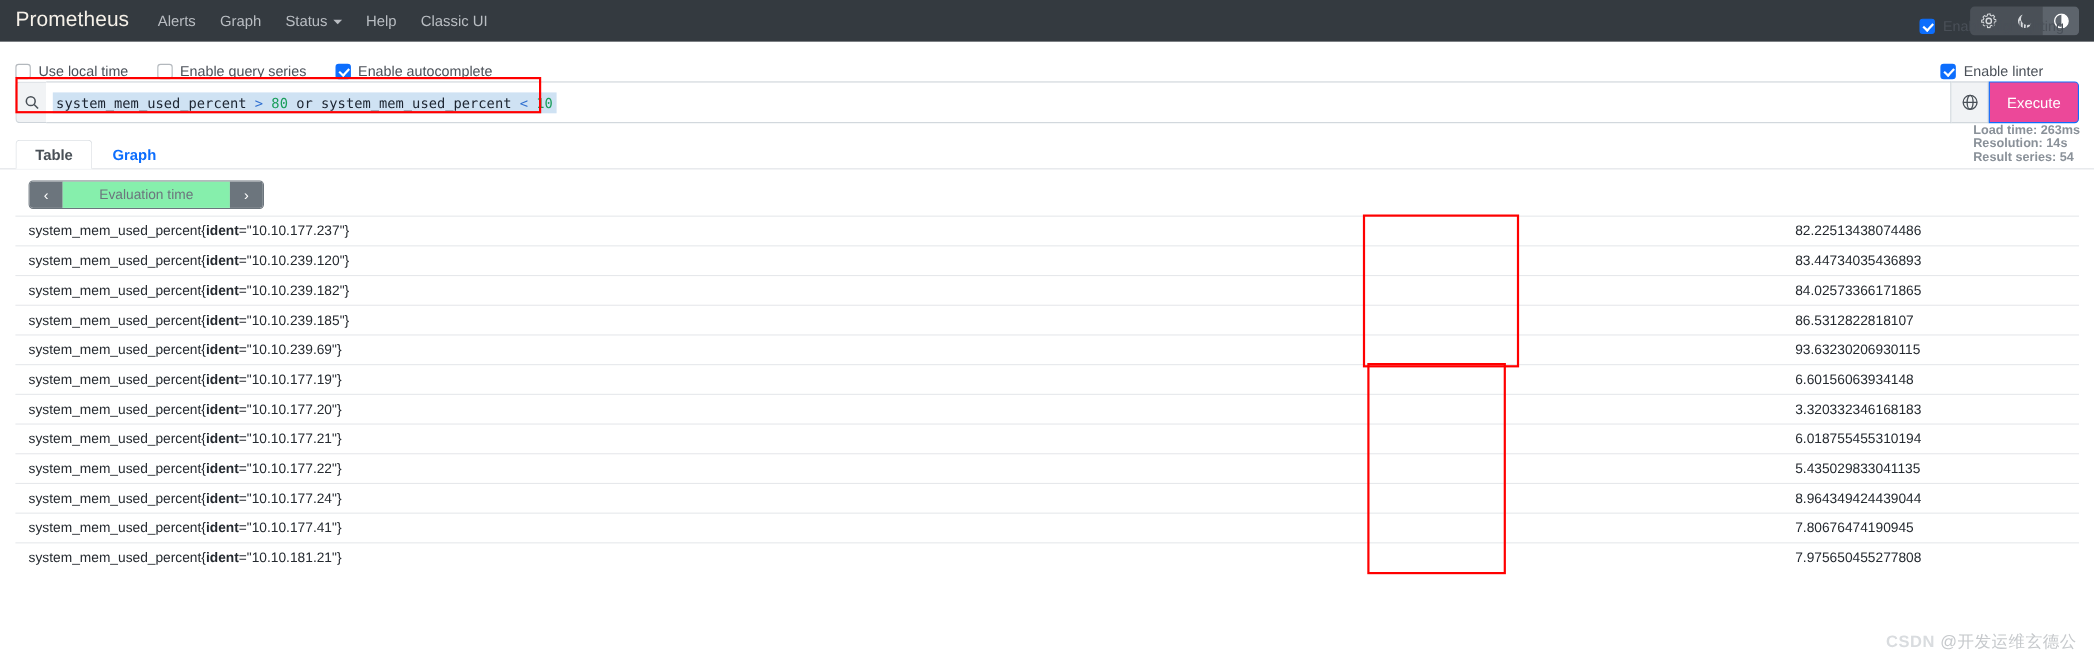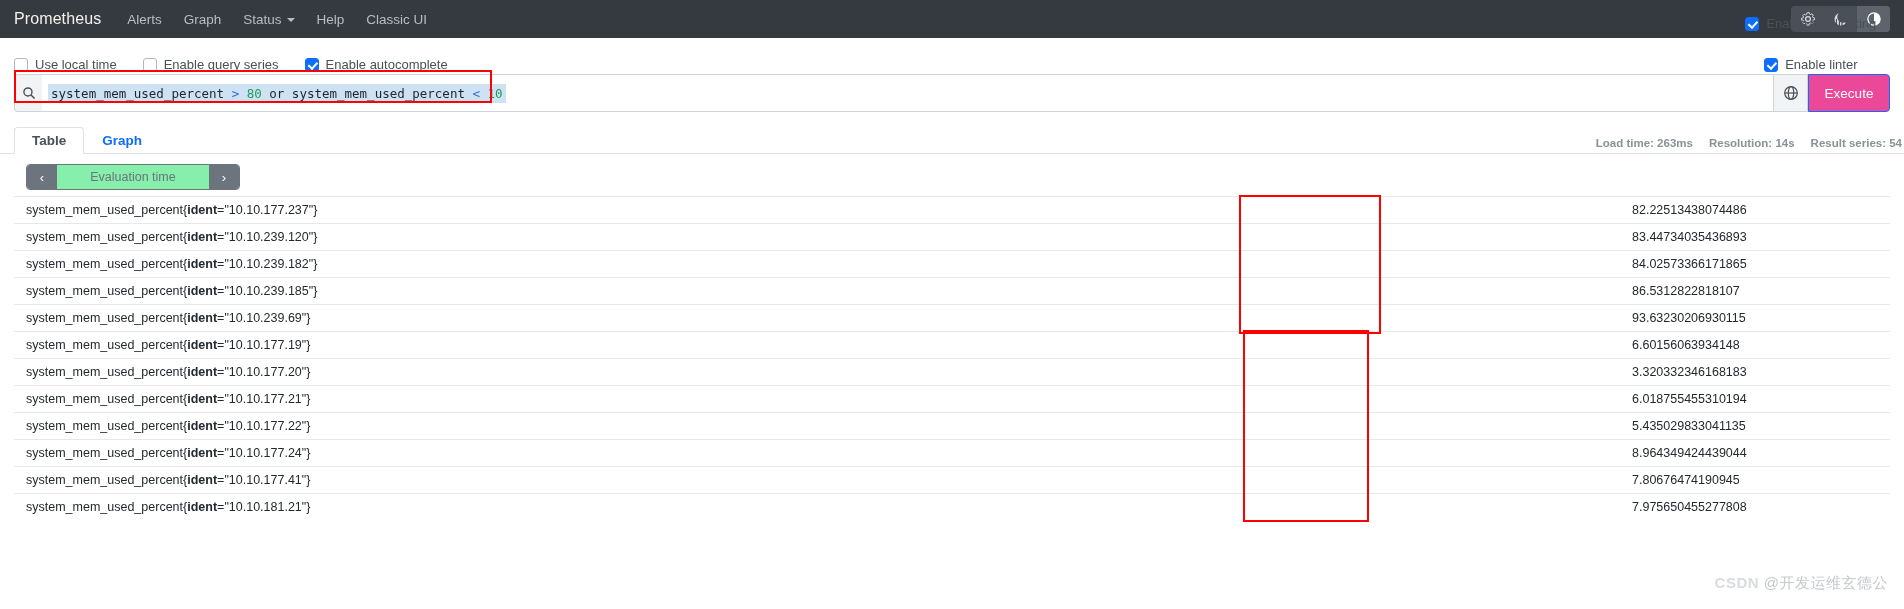--- a/index.html
+++ b/index.html
@@ -15,21 +15,21 @@
   .navbar {
     height: 38px;
     background: #343a40;
     display: flex;
     align-items: center;
     padding: 0 14px 0 14px;
     position: relative;
   }
   .brand {
     color: #f5f0e8;
-    font-size: 16px;
+    font-size: 19px;
     font-weight: 400;
     margin-right: 26px;
     letter-spacing: .1px;
   }
   .nav-links { display: flex; align-items: center; gap: 22px; }
   .nav-link {
     color: #b9bdc2;
     font-size: 13.5px;
     text-decoration: none;
     display: flex;
@@ -213,26 +213,26 @@
     color: #0d6efd;
     background: transparent;
   }
   .tab.active {
     color: #495057;
     background: #fff;
     border-color: #dee2e6 #dee2e6 #fff;
   }
   .meta-info {
     position: absolute;
-    right: 2px;
+    right: 13px;
     bottom: 4px;
     display: flex;
-    gap: 16px;
     font-size: 11.5px;
     color: #8a9199;
+    flex-direction: column;
   }
 
   
   .evaltime-row { padding: 10px 14px 0 26px; }
   .evaltime {
     display: inline-flex;
     height: 26px;
     border-radius: 4px;
     overflow: hidden;
     border: 1px solid #6c757d;

